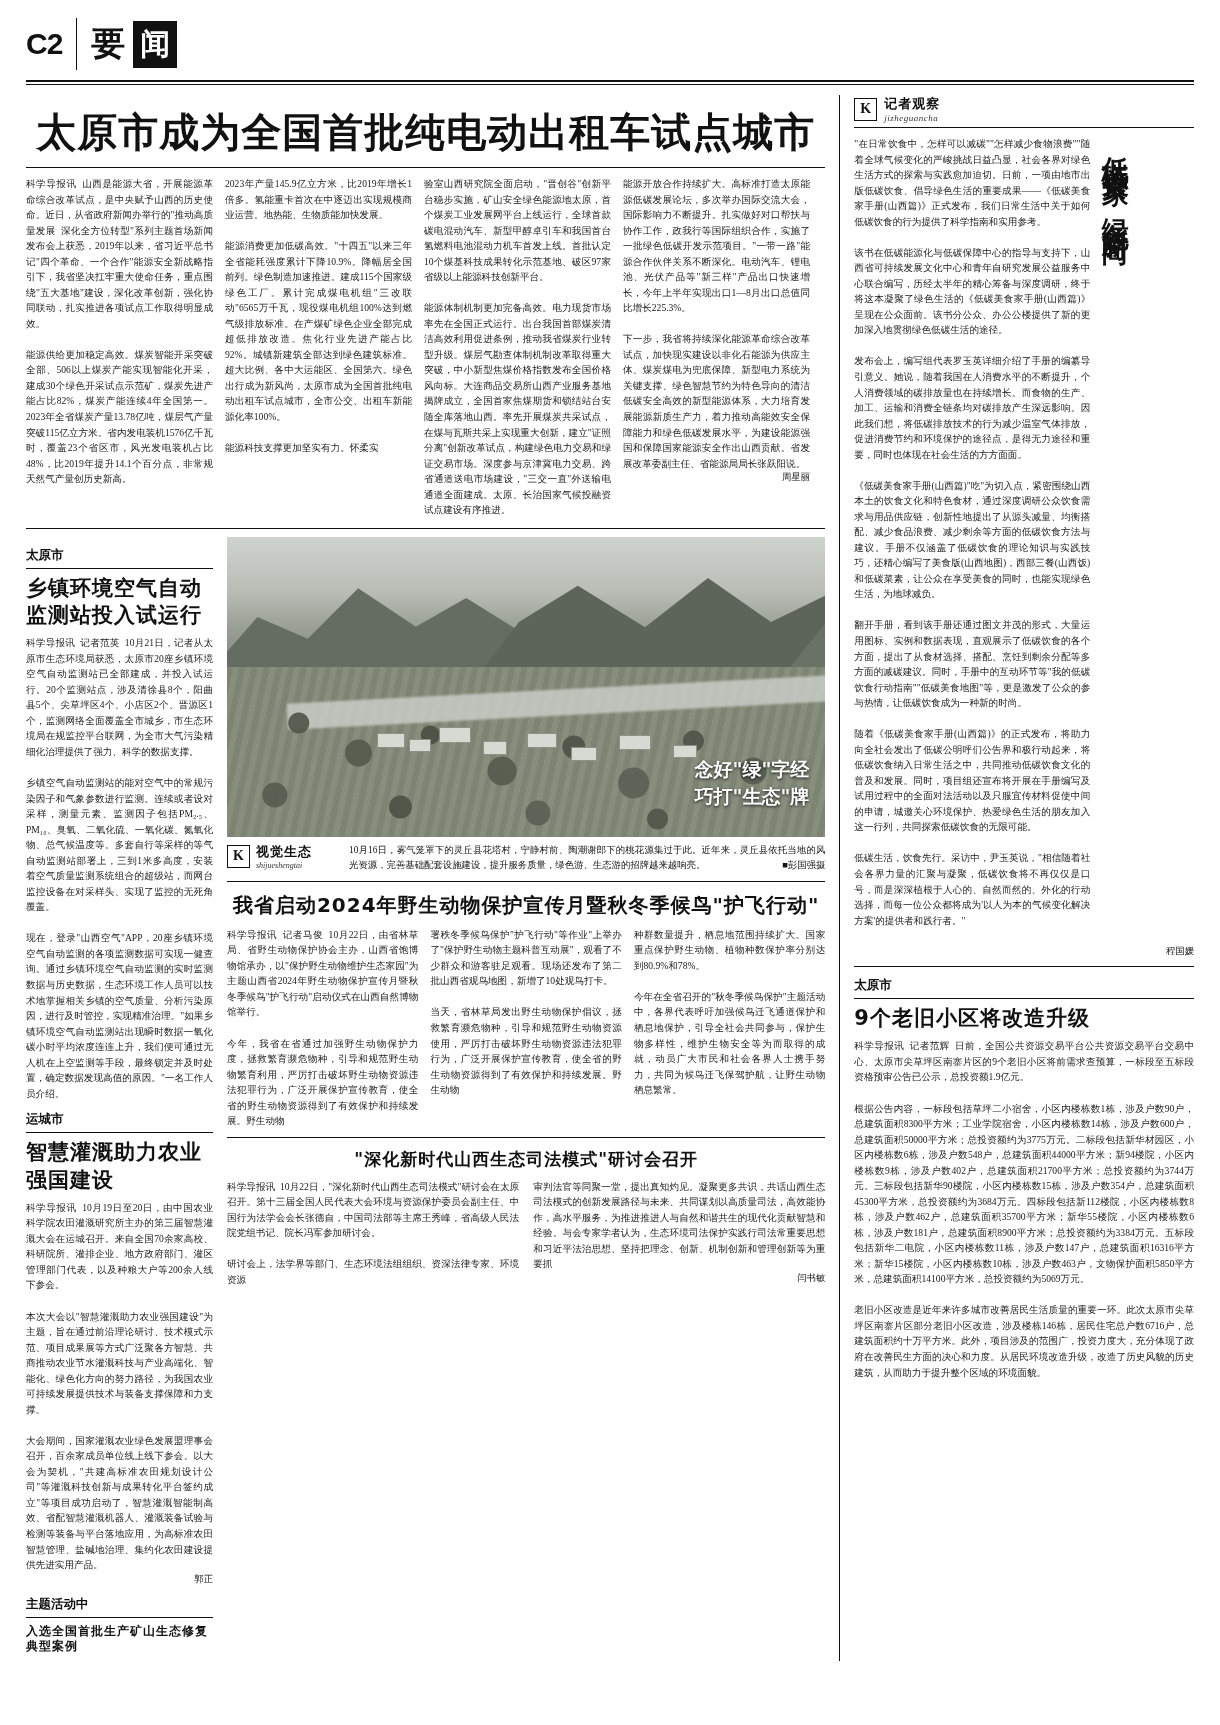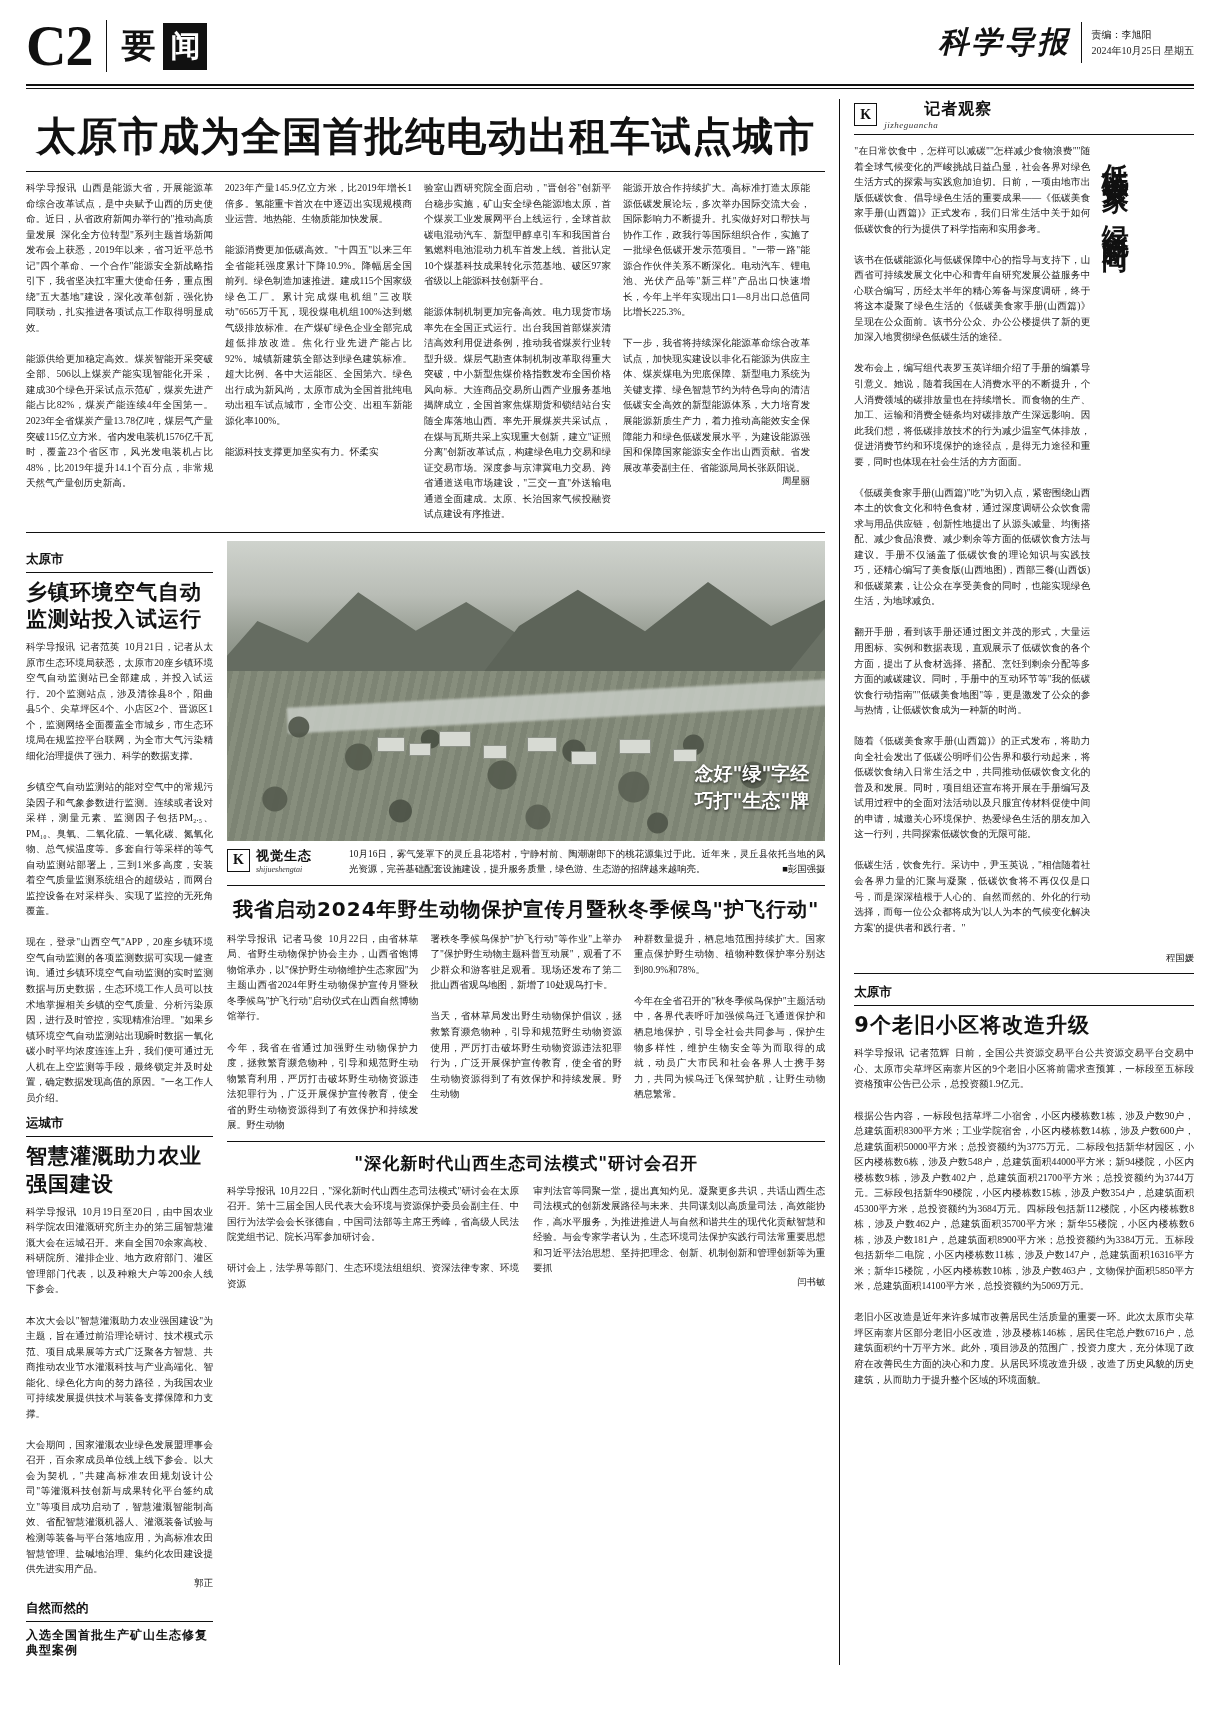--- a/index.html
+++ b/index.html
@@ -7,21 +7,21 @@
     width:1220px;
     font-family:"Liberation Serif","DejaVu Serif",serif;
     color:#111;
     -webkit-font-smoothing:antialiased;
   }
   .page{width:1220px;height:1725px;position:relative;box-sizing:border-box;padding:18px 26px 10px 26px;}
 
   
   .masthead{display:flex;align-items:flex-start;justify-content:space-between;}
   .mast-left{display:flex;align-items:center;gap:14px;}
-  .pageno{font-family:Liberation Serif, serif;font-size:56px;font-weight:700;letter-spacing:-1px;line-height:1;}
+  .pageno{font-family:Liberation Sans, sans-serif;font-size:30px;font-weight:700;letter-spacing:-1px;line-height:1;}
   .mast-sep{width:1px;height:52px;background:#111;}
   .section-tag{display:flex;align-items:center;gap:6px;}
   .section-tag .ch{font-size:34px;font-weight:700;font-family:"DejaVu Sans",sans-serif;letter-spacing:2px;}
   .section-tag .boxed{background:#111;color:#fff;font-size:30px;font-weight:700;padding:3px 7px;font-family:"DejaVu Sans",sans-serif;}
   .mast-right{display:flex;align-items:center;gap:10px;padding-top:4px;}
   .paper-name{font-family:"Liberation Serif",serif;font-size:30px;font-weight:700;font-style:italic;letter-spacing:3px;border-right:1px solid #111;padding-right:10px;}
   .mast-meta{font-size:10px;line-height:1.6;color:#222;}
   .rule-top{border-top:2px solid #111;margin-top:10px;}
   .rule-thin{border-top:1px solid #111;margin-top:2px;}
 
@@ -33,21 +33,21 @@
   .headline1{font-family:"DejaVu Sans",sans-serif;font-weight:700;font-size:40px;text-align:center;letter-spacing:1px;line-height:1.25;margin:12px 0 10px;}
   .hl-rule{border-top:1px solid #111;}
 
   .txt{font-size:9.6px;line-height:1.62;text-align:justify;color:#1a1a1a;}
   .four{display:flex;gap:12px;margin-top:8px;}
   .four > div{width:187px;}
 
   
   .rail-badge{display:flex;align-items:center;gap:7px;}
   .k-mark{width:21px;height:21px;border:1.5px solid #111;font-family:"Liberation Serif",serif;font-weight:700;font-size:14px;display:flex;align-items:center;justify-content:center;}
-  .rail-badge .t1{font-family:"DejaVu Sans",sans-serif;font-size:16px;font-weight:700;letter-spacing:1px;margin-left:40px;}
+  .rail-badge .t1{font-family:"DejaVu Sans",sans-serif;font-size:13px;font-weight:700;letter-spacing:1px;}
   .rail-badge .t2{font-size:9px;font-style:italic;color:#333;letter-spacing:.5px;}
   .vert-title{writing-mode:vertical-rl;text-orientation:upright;font-family:"DejaVu Sans",sans-serif;font-weight:700;font-size:27px;letter-spacing:5px;line-height:1.15;height:330px;}
   .rail-body{display:flex;gap:10px;margin-top:8px;}
   .rail-text{width:236px;}
   .sig{text-align:right;font-size:9.4px;margin-top:17px;}
 
   
   .city{font-size:12.5px;font-weight:700;font-family:"DejaVu Sans",sans-serif;margin-top:10px;}
   .sub-rule{border-top:1px solid #111;margin:4px 0 6px;}
   .h2{font-family:"DejaVu Sans",sans-serif;font-weight:700;font-size:21px;letter-spacing:1px;line-height:1.3;margin-bottom:6px;}
@@ -100,27 +100,20 @@
 
   <div class="masthead">
     <div class="mast-left">
       <div class="pageno">C2</div>
       <div class="mast-sep"></div>
       <div class="section-tag">
         <span class="ch">要</span>
         <span class="boxed">闻</span>
       </div>
     </div>
-    <div class="mast-right">
-      <div class="paper-name">科学导报</div>
-      <div class="mast-meta">
-        <div>责编：李旭阳</div>
-        <div>2024年10月25日  星期五</div>
-      </div>
-    </div>
   </div>
   <div class="rule-top"></div>
   <div class="rule-thin"></div>
 
   <div class="cols">
 
     <div class="colL">
 
       <div class="headline1">太原市成为全国首批纯电动出租车试点城市</div>
       <div class="hl-rule"></div>
@@ -162,21 +155,21 @@
           <div class="city">运城市</div>
           <div class="sub-rule"></div>
           <div class="h2">智慧灌溉助力农业强国建设</div>
           <div class="txt" style="white-space:pre-wrap">科学导报讯  10月19日至20日，由中国农业科学院农田灌溉研究所主办的第三届智慧灌溉大会在运城召开。来自全国70余家高校、科研院所、灌排企业、地方政府部门、灌区管理部门代表，以及种粮大户等200余人线下参会。
 
 本次大会以"智慧灌溉助力农业强国建设"为主题，旨在通过前沿理论研讨、技术模式示范、项目成果展等方式广泛聚各方智慧、共商推动农业节水灌溉科技与产业高端化、智能化、绿色化方向的努力路径，为我国农业可持续发展提供技术与装备支撑保障和力支撑。
 
 大会期间，国家灌溉农业绿色发展盟理事会召开，百余家成员单位线上线下参会。以大会为契机，"共建高标准农田规划设计公司"等灌溉科技创新与成果转化平台签约成立"等项目成功启动了，智慧灌溉智能制高效、省配智慧灌溉机器人、灌溉装备试验与检测等装备与平台落地应用，为高标准农田智慧管理、盐碱地治理、集约化农田建设提供先进实用产品。</div>
           <div class="byline">郭正</div>
 
-          <div class="city">自然而然的</div>
+          <div class="city">主题活动中</div>
           <div class="sub-rule"></div>
           <div class="h2" style="font-size:12px">入选全国首批生产矿山生态修复典型案例</div>
 
         </div>
 
         <div style="flex:1">
 
           <div class="photo-wrap">
             <div class="photo-sky"></div>
             <div class="mtn m1"></div>

